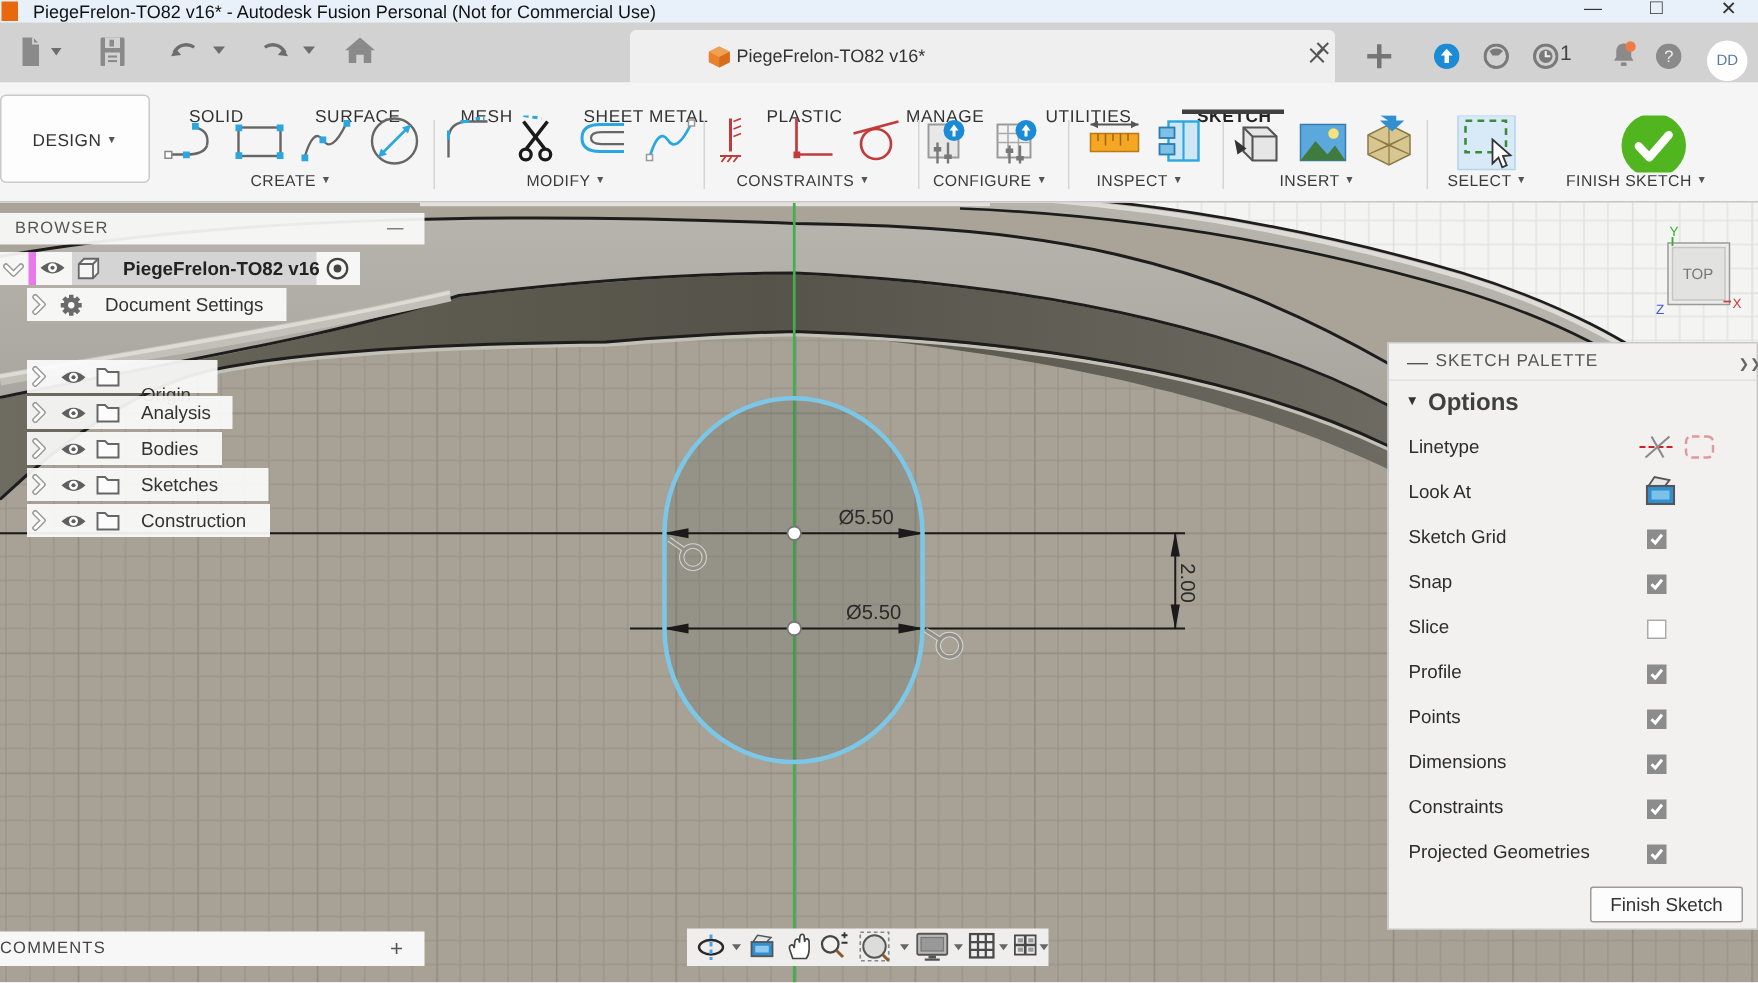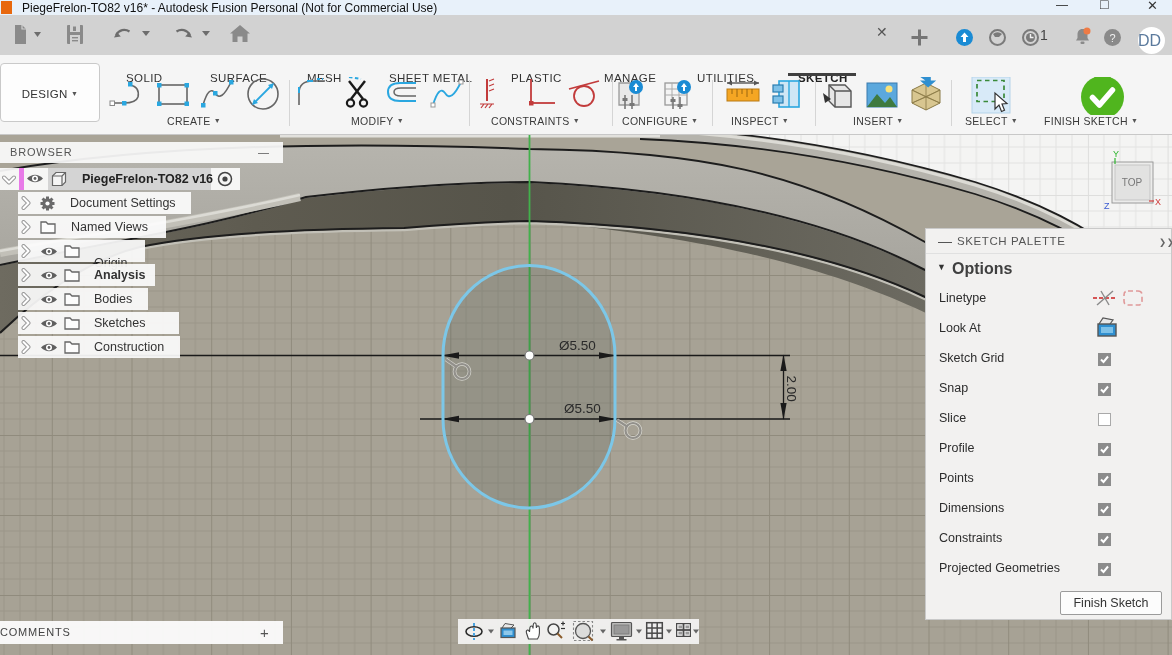--- a/index.html
+++ b/index.html
@@ -183,20 +183,34 @@
 
   <div id="titlebar" class="abs">
     <div class="ticon abs"></div>
     <div class="ttext abs">PiegeFrelon-TO82 v16* - Autodesk Fusion Personal (Not for Commercial Use)</div>
     <div class="winbtn abs" style="left:1056px; top:-2px;">—</div>
     <div class="winbtn abs" style="left:1100px; top:-4px; font-size:14px;">□</div>
     <div class="winbtn abs" style="left:1147px; top:-2px; font-size:13px;">✕</div>
   </div>
 
   <div id="docbar" class="abs"></div>
+  <div id="tab" class="abs">
+    <svg class="cube abs" width="17" height="16" viewBox="0 0 17 16">
+        <polygon points="8.5,1 15.5,4.5 15.5,11.5 8.5,15 1.5,11.5 1.5,4.5" fill="#e8822e"></polygon>
+        <polygon points="8.5,1 15.5,4.5 8.5,8 1.5,4.5" fill="#f0a050"></polygon>
+        <polygon points="8.5,8 15.5,4.5 15.5,11.5 8.5,15" fill="#d96c1a"></polygon>
+      </svg>
+    <div class="tname abs">PiegeFrelon-TO82 v16*</div>
+    <svg class="abs" style="left:452px; top:11px;" width="12" height="12" viewBox="0 0 12 12">
+        <g stroke="#555" stroke-width="1.3">
+          <line x1="1.5" y1="1.5" x2="10.5" y2="10.5"></line>
+          <line x1="10.5" y1="1.5" x2="1.5" y2="10.5"></line>
+        </g>
+      </svg>
+  </div>
   <svg class="abs" style="left:12px; top:22px;" width="400" height="28" viewBox="0 0 400 28">
     <g fill="none" stroke="#6d6d6d" stroke-width="1.6">
       <path d="M3,3 L10,3 L14,7 L14,22 L3,22 Z" fill="#8a8a8a" stroke="none"></path>
       <path d="M10,3 L10,7 L14,7" stroke="#d2d2d2" fill="none" stroke-width="1.2"></path>
     </g>
     <polygon points="22,10 29,10 25.5,15" fill="#6d6d6d"></polygon>
     <g transform="translate(55,0)" fill="#8a8a8a">
       <rect x="0" y="3" width="16" height="19" rx="1"></rect>
       <rect x="3" y="3" width="10" height="7" fill="#d2d2d2"></rect>
       <rect x="6" y="4.5" width="3" height="4.5" fill="#8a8a8a"></rect>
@@ -242,21 +256,21 @@
   <div class="abs" style="left:1040px; top:27px; font-size:14px; color:#444;">1</div>
   <svg class="abs" style="left:1073px; top:27px;" width="19" height="19" viewBox="0 0 19 19">
       <path d="M9.5,2 C6,2 4.5,4.5 4.5,7.5 L4.5,11 L3,13.5 L16,13.5 L14.5,11 L14.5,7.5 C14.5,4.5 13,2 9.5,2 Z" fill="#8a8a8a"></path>
       <rect x="7.5" y="14.5" width="4" height="2.5" rx="1" fill="#8a8a8a"></rect>
       <circle cx="14" cy="4" r="3.5" fill="#ef7b45"></circle>
     </svg>
   <svg class="abs" style="left:1104px; top:29px;" width="17" height="17" viewBox="0 0 17 17">
       <circle cx="8.5" cy="8.5" r="8.5" fill="#8a8a8a"></circle>
       <text x="8.5" y="12.5" text-anchor="middle" font-size="11" fill="#f0f0f0" font-family="Liberation Sans">?</text>
     </svg>
-  <div class="abs" style="left:1138px; top:27px; width:27px; height:27px; background:#fff; border-radius:50%; line-height:27px; font-size:16px; color:#5b7a9d;">DD</div>
+  <div class="abs" style="left:1138px; top:27px; width:27px; height:27px; background:#fff; border-radius:50%; text-align:center; line-height:27px; font-size:10px; color:#5b7a9d;">DD</div>
 
   <div id="ribbon" class="abs">
     <div class="menutab abs" style="left:126px;">SOLID</div>
     <div class="menutab abs" style="left:210px;">SURFACE</div>
     <div class="menutab abs" style="left:307px;">MESH</div>
     <div class="menutab abs" style="left:389px;">SHEET METAL</div>
     <div class="menutab abs" style="left:511px;">PLASTIC</div>
     <div class="menutab abs" style="left:604px;">MANAGE</div>
     <div class="menutab abs" style="left:697px;">UTILITIES</div>
     <div class="menutab abs" style="left:798px; font-weight:bold; color:#222;">SKETCH</div>
@@ -480,47 +494,37 @@
               <line x1="1.5" y1="8.5" x2="15.5" y2="8.5"></line>
               <line x1="3.55" y1="3.55" x2="13.45" y2="13.45"></line>
               <line x1="13.45" y1="3.55" x2="3.55" y2="13.45"></line>
             </g>
           </g>
           <circle cx="8.5" cy="8.5" r="2.1" fill="#fcfcfc"></circle>
         </svg>
       <span class="abs" style="left:52px;">Document Settings</span>
     </div>
 
-    <div class="brow abs bwhite" style="left:18px; top:81px; width:148px;">
-      <svg class="abs" style="left:3px; top:4px;" width="10" height="14" viewBox="0 0 10 14">
-          <polyline points="2.5,2 7.5,7 2.5,12" fill="none" stroke="#9a9a9a" stroke-width="4" stroke-linecap="round" stroke-linejoin="round"></polyline>
-          <polyline points="2.5,2 7.5,7 2.5,12" fill="none" stroke="#fff" stroke-width="2" stroke-linecap="round" stroke-linejoin="round"></polyline>
-        </svg>
-      <svg class="abs" style="left:22px; top:4px;" width="16" height="14" viewBox="0 0 16 14">
-          <path d="M1,2 L6,2 L8,4 L15,4 L15,13 L1,13 Z" fill="#fcfcfc" stroke="#666" stroke-width="1.3"></path>
-        </svg>
-      <span class="abs" style="left:53px;">Named Views</span>
-    </div>
 
     <div class="brow abs bwhite" style="left:18px; top:105px; width:127px;">
       <svg class="abs" style="left:3px; top:4px;" width="10" height="14" viewBox="0 0 10 14">
           <polyline points="2.5,2 7.5,7 2.5,12" fill="none" stroke="#9a9a9a" stroke-width="4" stroke-linecap="round" stroke-linejoin="round"></polyline>
           <polyline points="2.5,2 7.5,7 2.5,12" fill="none" stroke="#fff" stroke-width="2" stroke-linecap="round" stroke-linejoin="round"></polyline>
         </svg>
       <svg class="abs" style="left:22px; top:5px;" width="18" height="13" viewBox="0 0 18 13">
           <path d="M1,6.5 Q9,-1 17,6.5 Q9,14 1,6.5 Z" fill="#5f5f5f"></path>
           <circle cx="9" cy="6.5" r="3" fill="#fff"></circle>
           <circle cx="9" cy="6.5" r="1.4" fill="#5f5f5f"></circle>
         </svg>
       <svg class="abs" style="left:46px; top:4px;" width="16" height="14" viewBox="0 0 16 14">
           <path d="M1,2 L6,2 L8,4 L15,4 L15,13 L1,13 Z" fill="#fcfcfc" stroke="#666" stroke-width="1.3"></path>
         </svg>
       <span class="abs" style="left:76px;margin-top:12px;">Origin</span>
     </div>
-    <div class="brow abs bwhite" style="left:18px; top:129px; width:137px;font-weight:bold;">
+    <div class="brow abs bwhite" style="left:18px; top:129px; width:137px;">
       <svg class="abs" style="left:3px; top:4px;" width="10" height="14" viewBox="0 0 10 14">
           <polyline points="2.5,2 7.5,7 2.5,12" fill="none" stroke="#9a9a9a" stroke-width="4" stroke-linecap="round" stroke-linejoin="round"></polyline>
           <polyline points="2.5,2 7.5,7 2.5,12" fill="none" stroke="#fff" stroke-width="2" stroke-linecap="round" stroke-linejoin="round"></polyline>
         </svg>
       <svg class="abs" style="left:22px; top:5px;" width="18" height="13" viewBox="0 0 18 13">
           <path d="M1,6.5 Q9,-1 17,6.5 Q9,14 1,6.5 Z" fill="#5f5f5f"></path>
           <circle cx="9" cy="6.5" r="3" fill="#fff"></circle>
           <circle cx="9" cy="6.5" r="1.4" fill="#5f5f5f"></circle>
         </svg>
       <svg class="abs" style="left:46px; top:4px;" width="16" height="14" viewBox="0 0 16 14">

